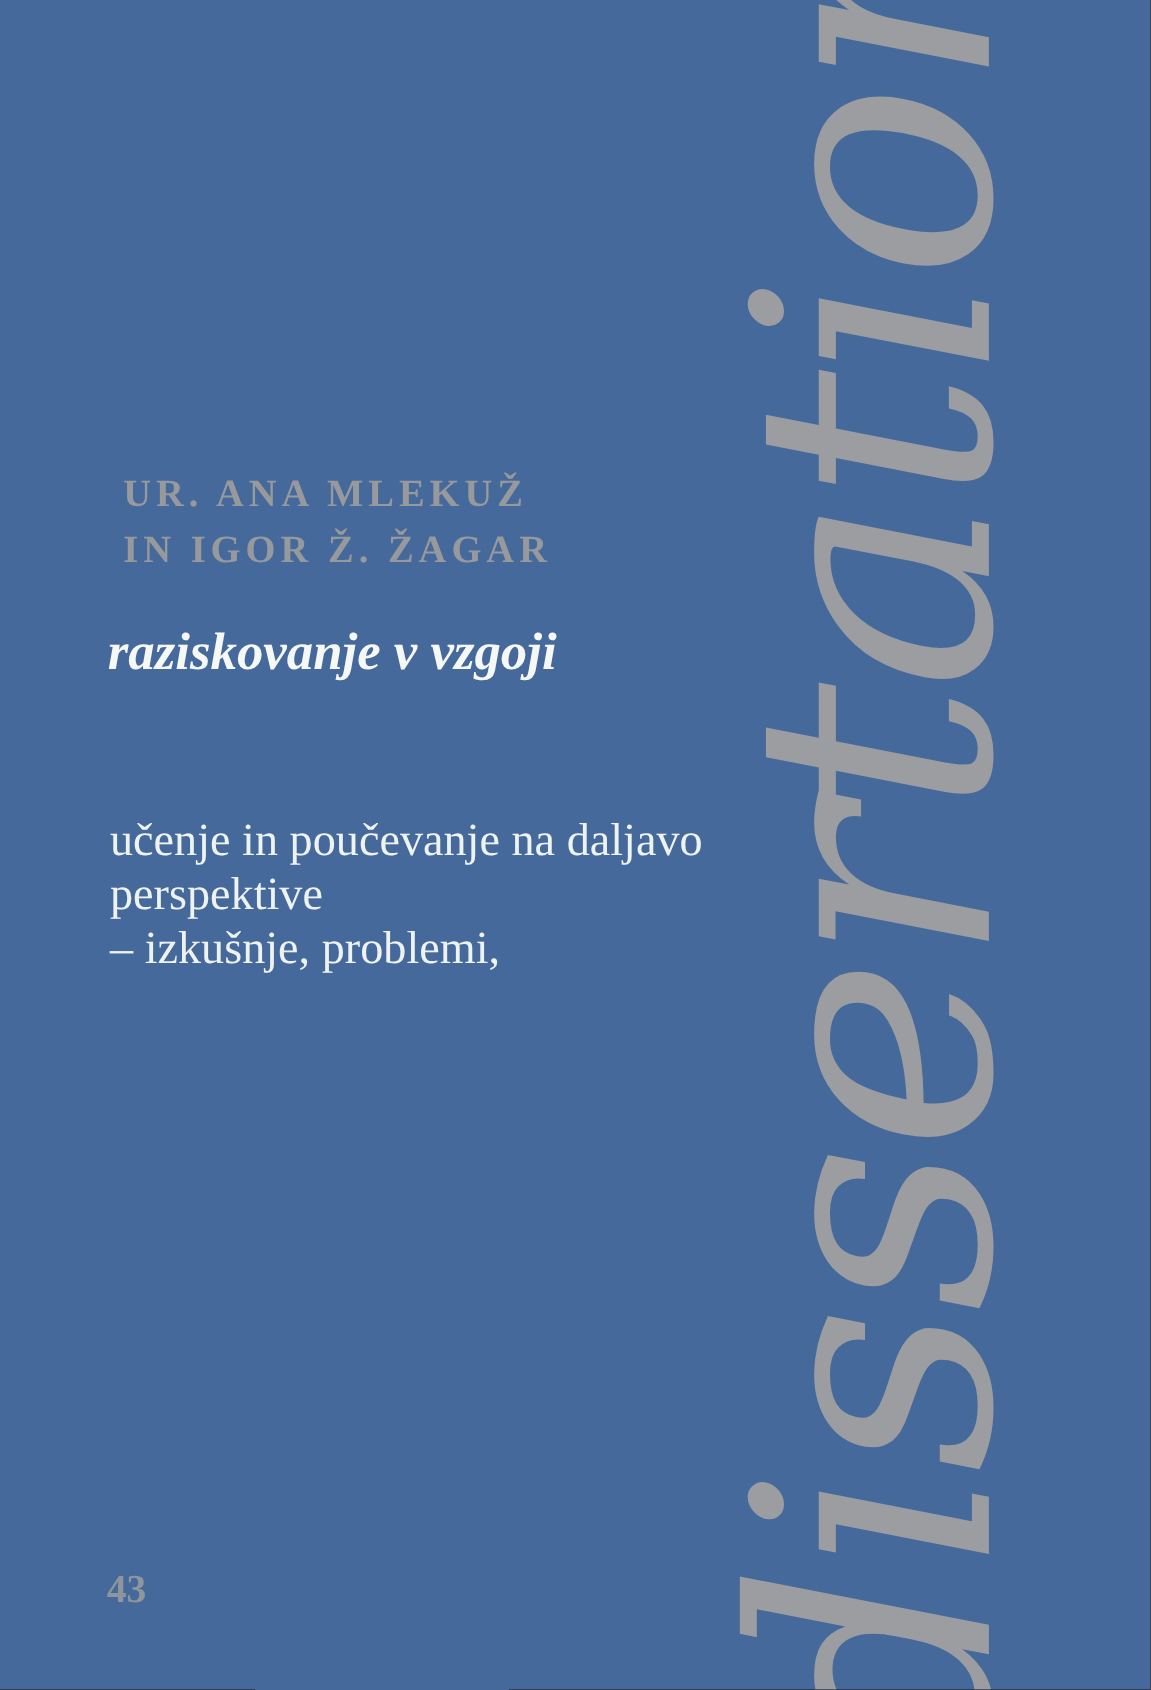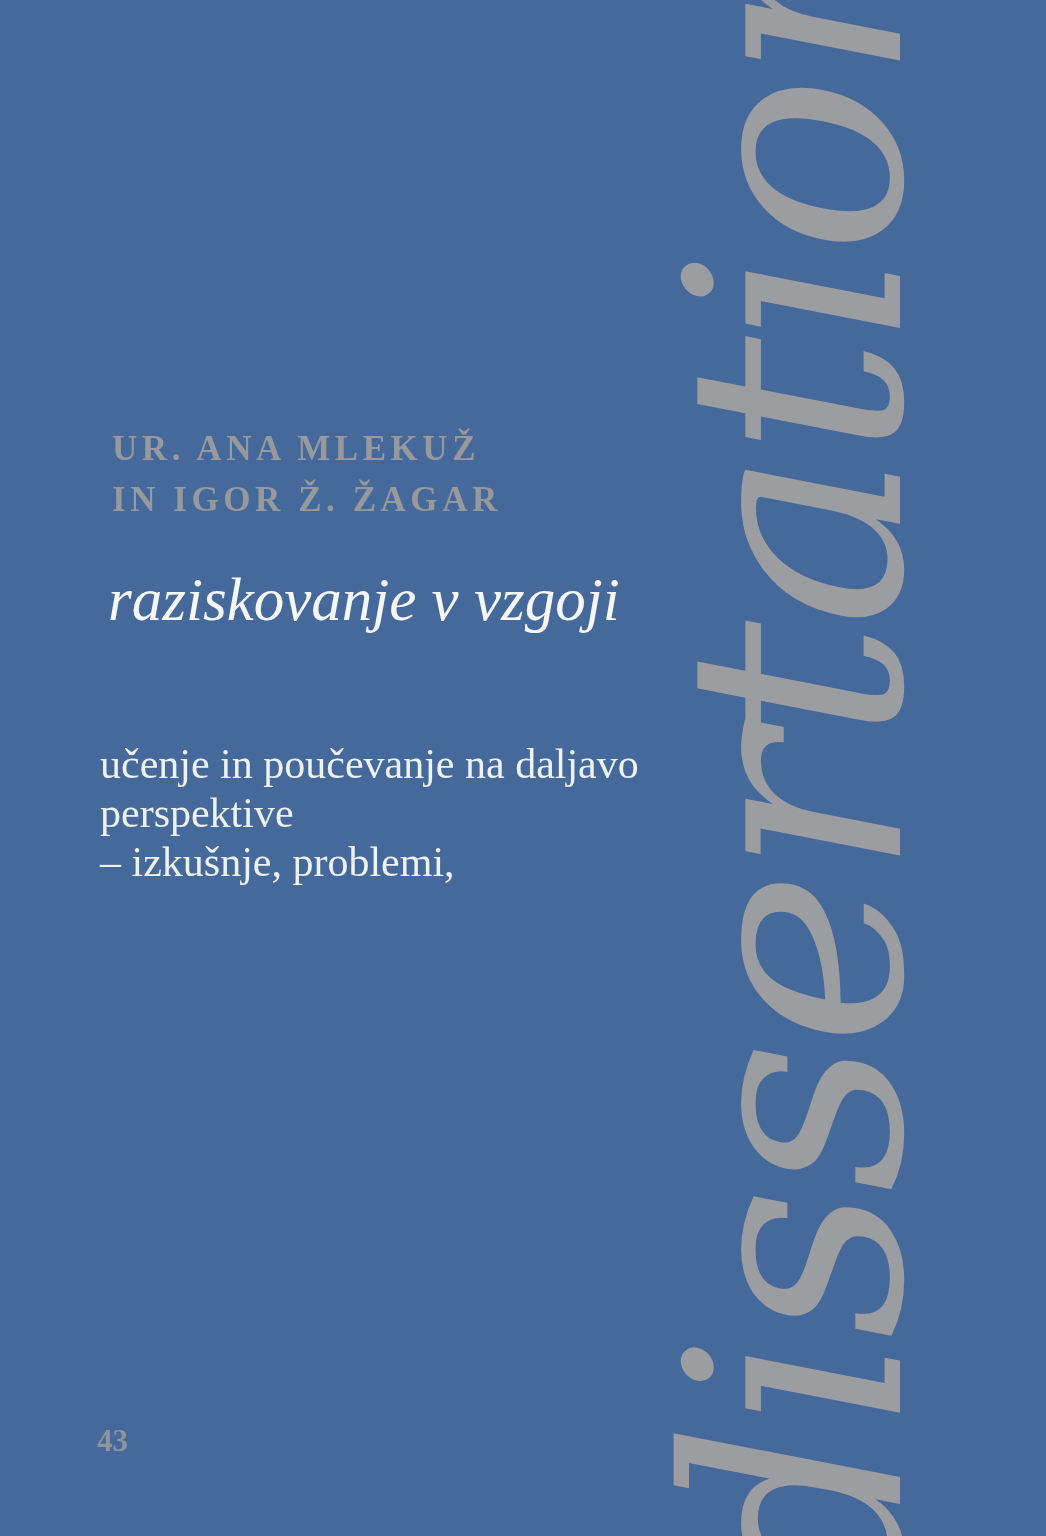--- a/index.html
+++ b/index.html
@@ -33,41 +33,42 @@
     top:424px;
     color:var(--editors,#97999c);
     font-weight:bold;
     font-size:35px;
     letter-spacing:0.13em;
     line-height:1.45;
     margin-left:12px;
   }
   .title{
     position:absolute;
-    left:108px;
+    left:98px;
     top:566px;
     font-style:italic;
-    font-size:61px;
+    font-size:48px;
     line-height:1.13;
     color:var(--title,#f6f8f5);
+    font-weight:bold;
   }
   .subtitle{
     position:absolute;
     left:100px;
     top:740px;
     font-size:42px;
     line-height:1.17;
     color:var(--subtitle,#eef3f0);
   }
   .volume{
     position:absolute;
     left:97px;
     top:1423px;
     font-weight:bold;
-    font-size:31px;
+    font-size:36px;
     color:var(--volume,#8f959c);
   }
   .line{display:block;}
 </style>
 </head>
 <body>
 
 <div class="page">
 
   <div class="series-word">dissertationes</div>

